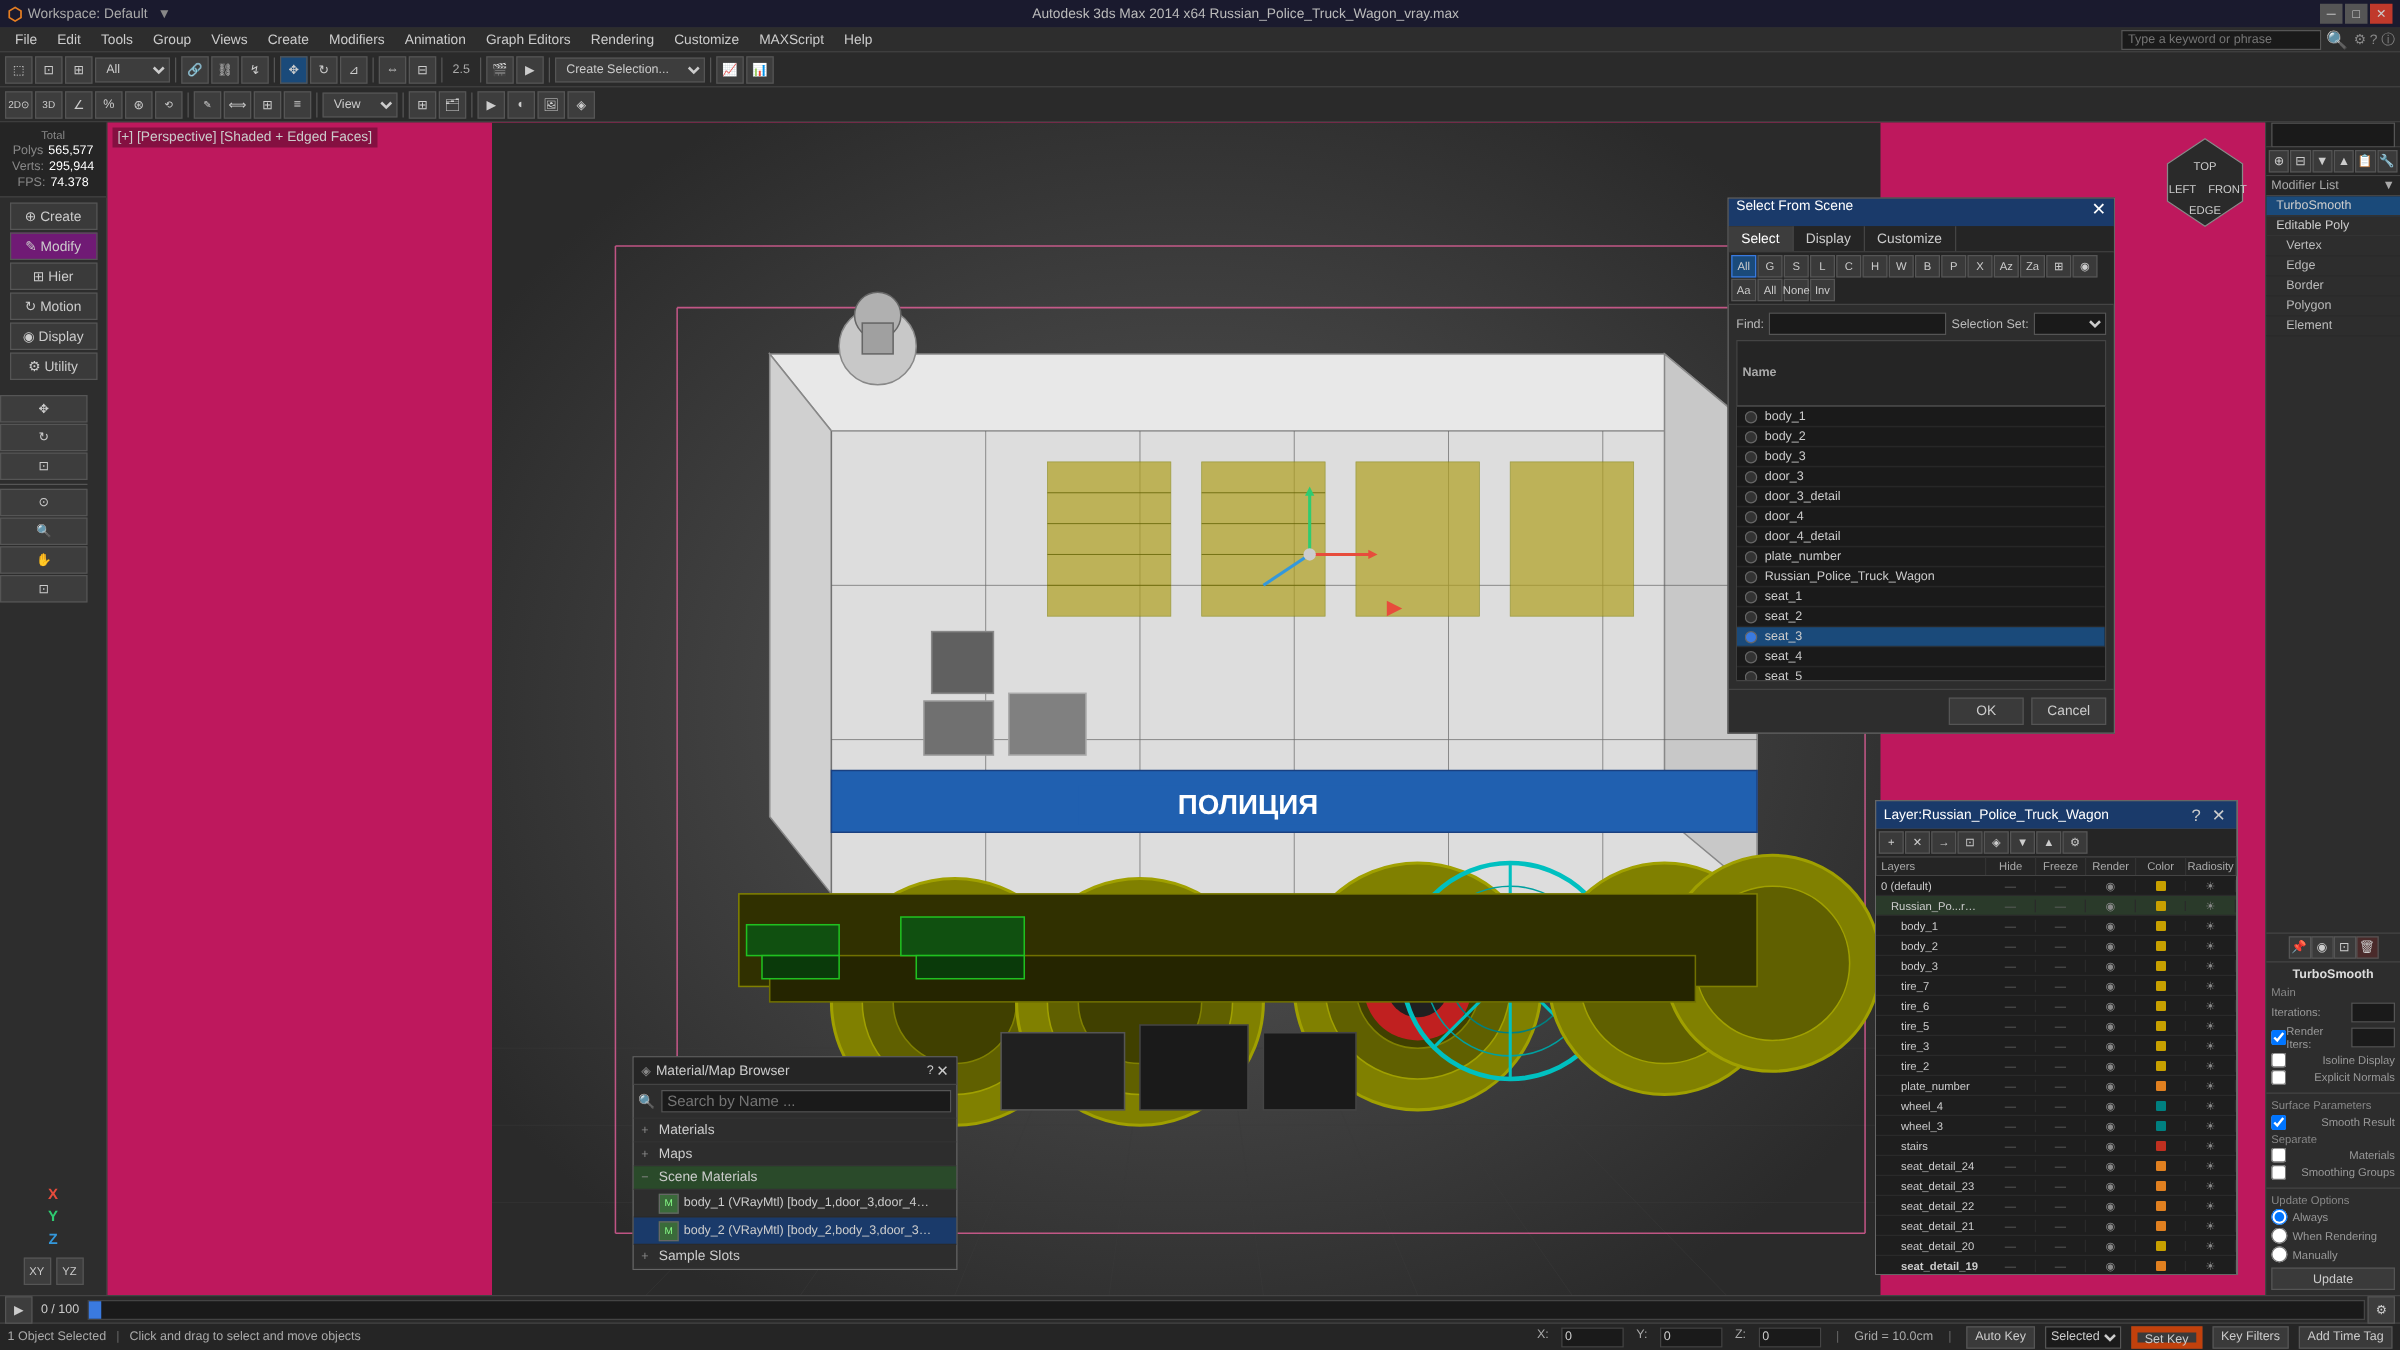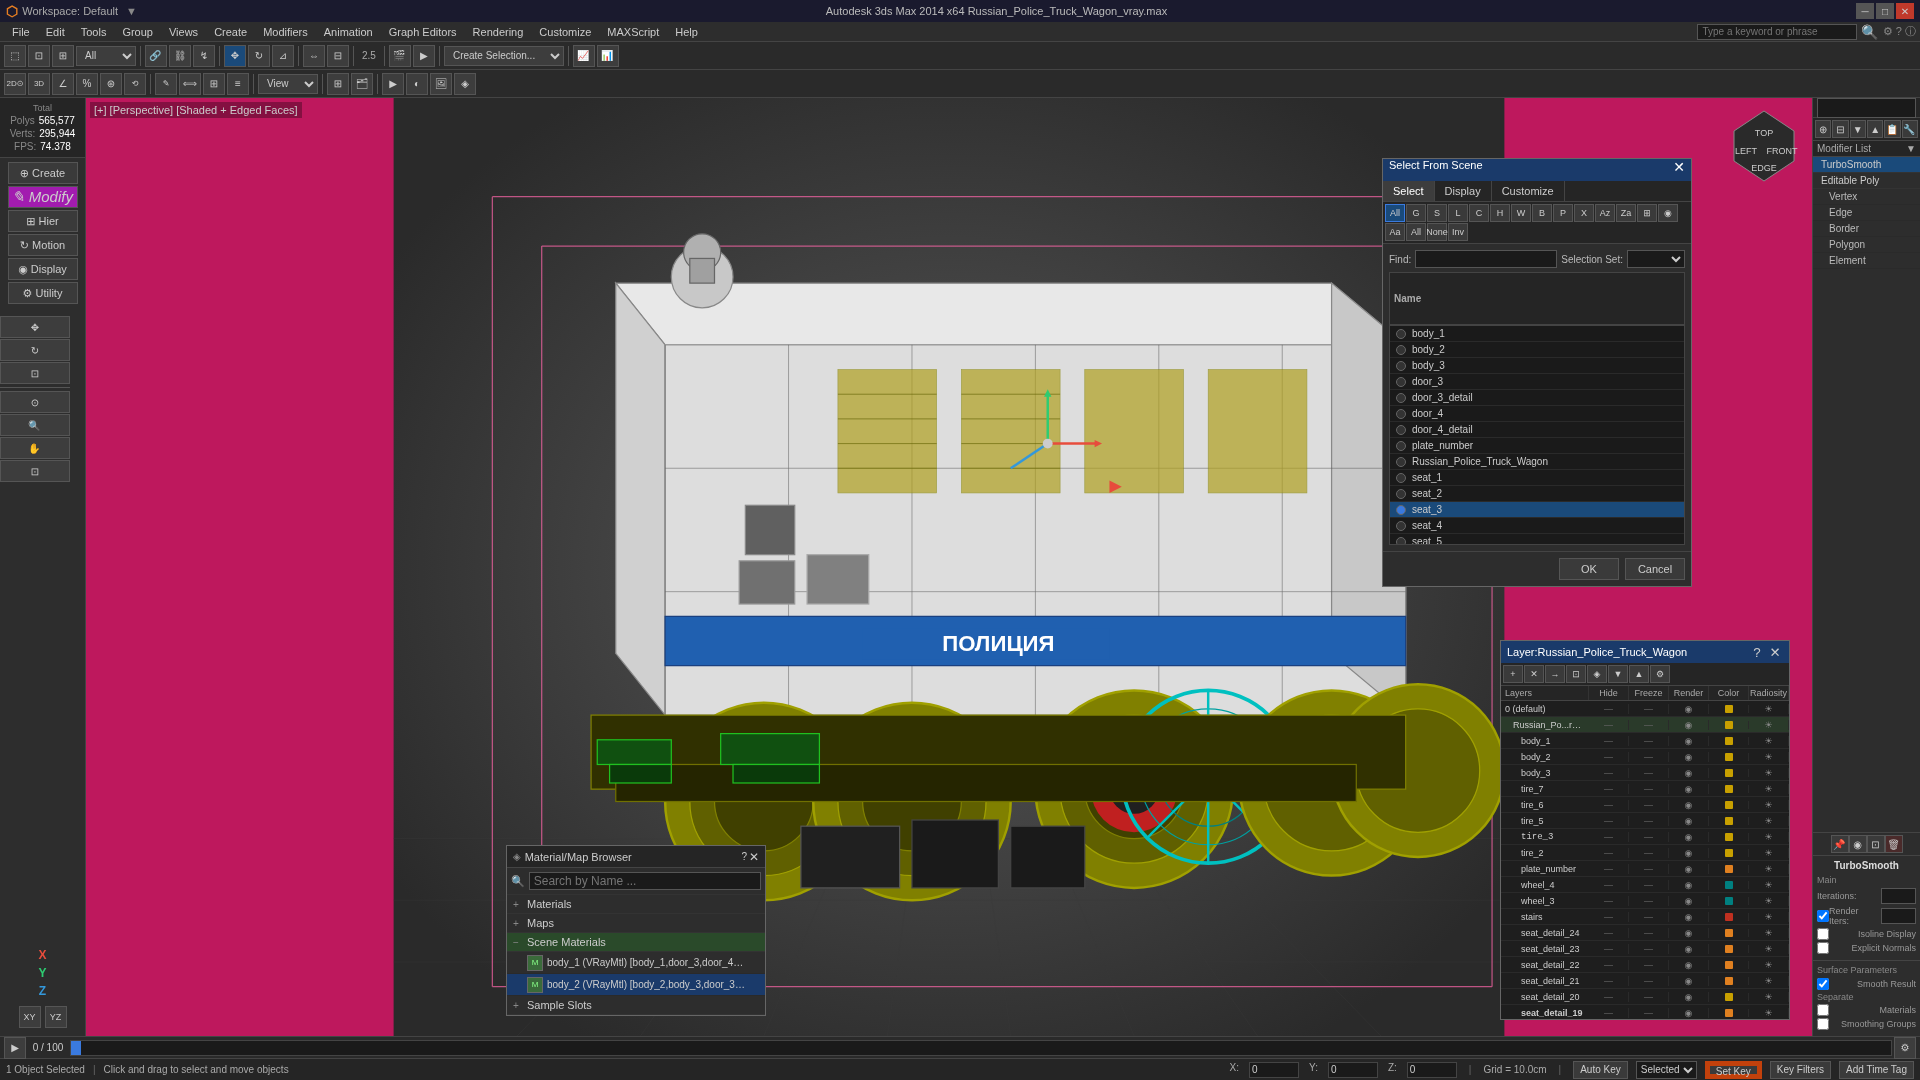--- a/index.html
+++ b/index.html
@@ -244,21 +244,21 @@
         <span class="stat-label">Verts:</span>
         <span style="color:#fff;">295,944</span>
       </div>
       <div class="stat-row">
         <span class="stat-label">FPS:</span>
         <span style="color:#fff;">74.378</span>
       </div>
     </div>
     <div class="left-icons">
       <button class="left-icon-btn" style="font-size:11px;">⊕ Create</button>
-      <button class="left-icon-btn" style="font-size:15px; background:#a21caf;font-style:italic;">✎ Modify</button>
+      <button class="left-icon-btn" style="font-size:11px; background:#701a75;">✎ Modify</button>
       <button class="left-icon-btn" style="font-size:11px;">⊞ Hier</button>
       <button class="left-icon-btn" style="font-size:11px;">↻ Motion</button>
       <button class="left-icon-btn" style="font-size:11px;">◉ Display</button>
       <button class="left-icon-btn" style="font-size:11px;">⚙ Utility</button>
       <div style="height:8px;"></div>
 
       <div style="display:flex; flex-direction:column; gap:1px; width:100%;">
         <button class="tool-btn" style="width:70px;">✥</button>
         <button class="tool-btn" style="width:70px;">↻</button>
         <button class="tool-btn" style="width:70px;">⊡</button>
@@ -678,20 +678,36 @@
       <div class="ts-row">
         <input type="checkbox" class="ts-checkbox" style="">
         <span class="ts-label-small">Materials</span>
       </div>
       <div class="ts-row">
         <input type="checkbox" class="ts-checkbox" style="">
         <span class="ts-label-small">Smoothing Groups</span>
       </div>
     </div>
 
+    <div class="update-opts">
+      <div style="font-size:9px; color:#888; margin-bottom:2px;">Update Options</div>
+      <div class="radio-row">
+        <input type="radio" name="update" checked="" style="">
+        <span class="ts-label-small">Always</span>
+      </div>
+      <div class="radio-row">
+        <input type="radio" name="update" style="">
+        <span class="ts-label-small">When Rendering</span>
+      </div>
+      <div class="radio-row">
+        <input type="radio" name="update" style="">
+        <span class="ts-label-small">Manually</span>
+      </div>
+      <button class="update-btn">Update</button>
+    </div>
   </div>
 </div>
 
 <div id="layer-dialog" style="position:fixed; bottom:60px; right:130px; width:290px; height:380px; background:#737373; border:1px solid #666; z-index:100; display:flex; flex-direction:column;">
   <div class="layer-titlebar">
     <span>Layer:Russian_Police_Truck_Wagon</span>
     <div style="display:flex; gap:2px;">
       <button style="width:16px; height:16px; background:none; border:none; color:#ccc; cursor:pointer;">?</button>
       <button style="width:16px; height:16px; background:none; border:none; color:#ccc; cursor:pointer;">✕</button>
     </div>
@@ -853,21 +869,21 @@
           <span style="color:#888; font-size:9px;">◉</span>
         </div>
         <div class="li-col">
           <div class="li-dot" style="background: rgb(200, 160, 0);"></div>
         </div>
         <div class="li-col">
           <span style="color:#888; font-size:9px;">☀</span>
         </div>
       </div>
       <div class="layer-item">
-        <div class="li-name" style="padding-left: 20px; font-family: Liberation Mono, monospace;">tire_3</div>
+        <div class="li-name" style="padding-left: 20px;">tire_3</div>
         <div class="li-col">
           <span class="li-dash">—</span>
         </div>
         <div class="li-col">
           <span class="li-dash">—</span>
         </div>
         <div class="li-col">
           <span style="color:#888; font-size:9px;">◉</span>
         </div>
         <div class="li-col">

